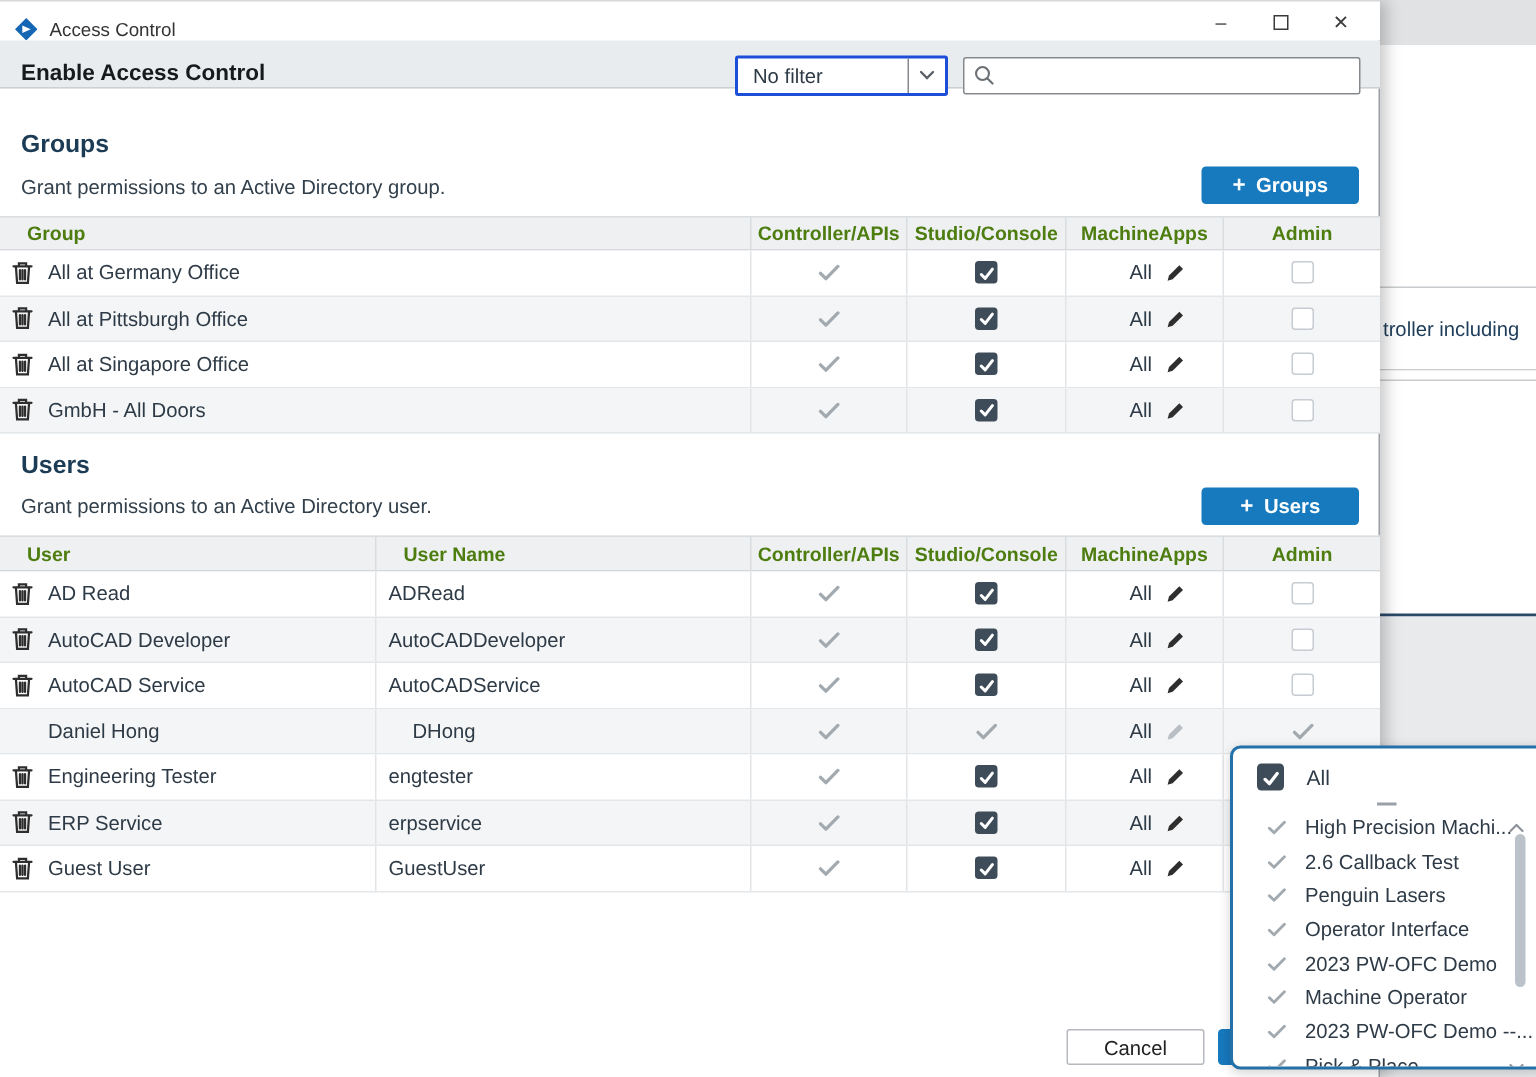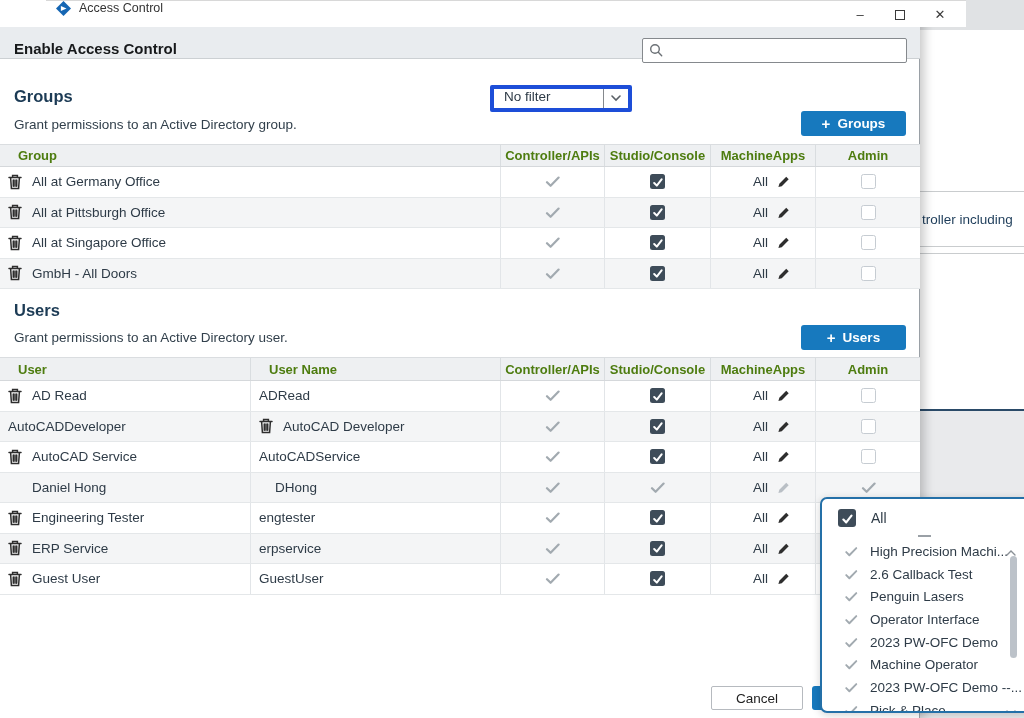--- a/index.html
+++ b/index.html
@@ -20,33 +20,33 @@
   .bg-gap    { height:6px; background:#fff; }
   .bg-panel2 { height:158px; background:#fff; border-top:1px solid #c9ccce; border-bottom:2px solid #2a4a68; }
   .bg-panel3 { height:304px; background:#e9eaec; }
 
   
   .dialog {
     position:absolute; left:0; top:0; width:920px; height:718px; background:#fff;
     border-right:1px solid #9aa0a6; box-shadow:4px 0 10px rgba(0,0,0,.22);
   }
   .titlebar { position:absolute; left:0; top:0; width:920px; height:27px; background:#fff;
-    display:flex; align-items:flex-start; border-top:1px solid #d8d8d8;margin-left:46px; }
+    display:flex; align-items:flex-end; border-top:1px solid #d8d8d8; }
   .app-icon { width:15px; height:15px; margin-left:10px; }
   .title-text { font-size:12.5px; color:#333; margin-left:8px; }
   .win-controls { position:absolute; right:6px; top:0; height:27px; display:flex; }
   .winbtn { width:40px; height:27px; display:flex; align-items:center; justify-content:center;
     color:#3a3a3a; font-size:13px; cursor:pointer; }
   .maxglyph { width:10px; height:10px; border:1.3px solid #3a3a3a; display:block; }
 
   .toolbar { position:absolute; left:0; top:27px; width:920px; height:32px; background:#e9ecef;
     border-bottom:1px solid #ccd0d3; }
   .enable-title { position:absolute; left:14px; top:13px; font-size:15px; font-weight:700; color:#17191b; }
   .filter-dd { position:absolute; left:490px; top:10px; width:142px; height:27px; background:#fff;
-    border:4px solid #1d4ed8; border-radius:2px; display:flex; cursor:pointer;margin-top:48px; }
+    border:2px solid #1d4ed8; border-radius:2px; display:flex; align-items:center; cursor:pointer; }
   .filter-dd .lbl { flex:1; padding-left:10px; font-size:13.5px; color:#2e3b47; }
   .filter-dd .chev { width:25px; height:100%; border-left:1px solid #85898d; display:flex;
     align-items:center; justify-content:center; }
   .searchbox { position:absolute; left:642px; top:11px; width:265px; height:25px; }
   .searchbox input { width:100%; height:100%; border:1px solid #85898d; border-radius:2px;
     padding-left:27px; font-size:13px; font-family:inherit; color:#2e3b47; outline:none; background:#fff; }
   .mag { position:absolute; left:7px; top:5px; }
 
   .section-heading { position:absolute; left:14px; font-size:16.5px; font-weight:600; color:#1c3b55; }
   .section-desc { position:absolute; left:14px; font-size:13.5px; color:#32404c; }
@@ -375,31 +375,31 @@
                 <use href="#pencil-g"></use>
               </svg>
             </span>
           </div>
         <div class="cell center">
             <span class="cbx unchecked"></span>
           </div>
       </div>
 
       <div class="trow alt grid-u">
+        <div class="cell namec">
+          <span class="trashbtn">
+              <svg width="14" height="16" viewBox="0 0 14 16">
+                <use href="#trash"></use>
+              </svg>
+            </span>
+          <span>AutoCAD Developer</span>
+        </div>
         <div class="cell" style="padding-left:8px">
             <span>AutoCADDeveloper</span>
           </div>
-        <div class="cell namec">
-          <span class="trashbtn">
-              <svg width="14" height="16" viewBox="0 0 14 16">
-                <use href="#trash"></use>
-              </svg>
-            </span>
-          <span>AutoCAD Developer</span>
-        </div>
         <div class="cell center">
             <svg width="15" height="15" viewBox="0 0 15 15">
               <use href="#g-check"></use>
             </svg>
           </div>
         <div class="cell center">
             <span class="cbx checked">
               <svg width="11" height="10" viewBox="0 0 11 10">
                 <use href="#w-check"></use>
               </svg>

